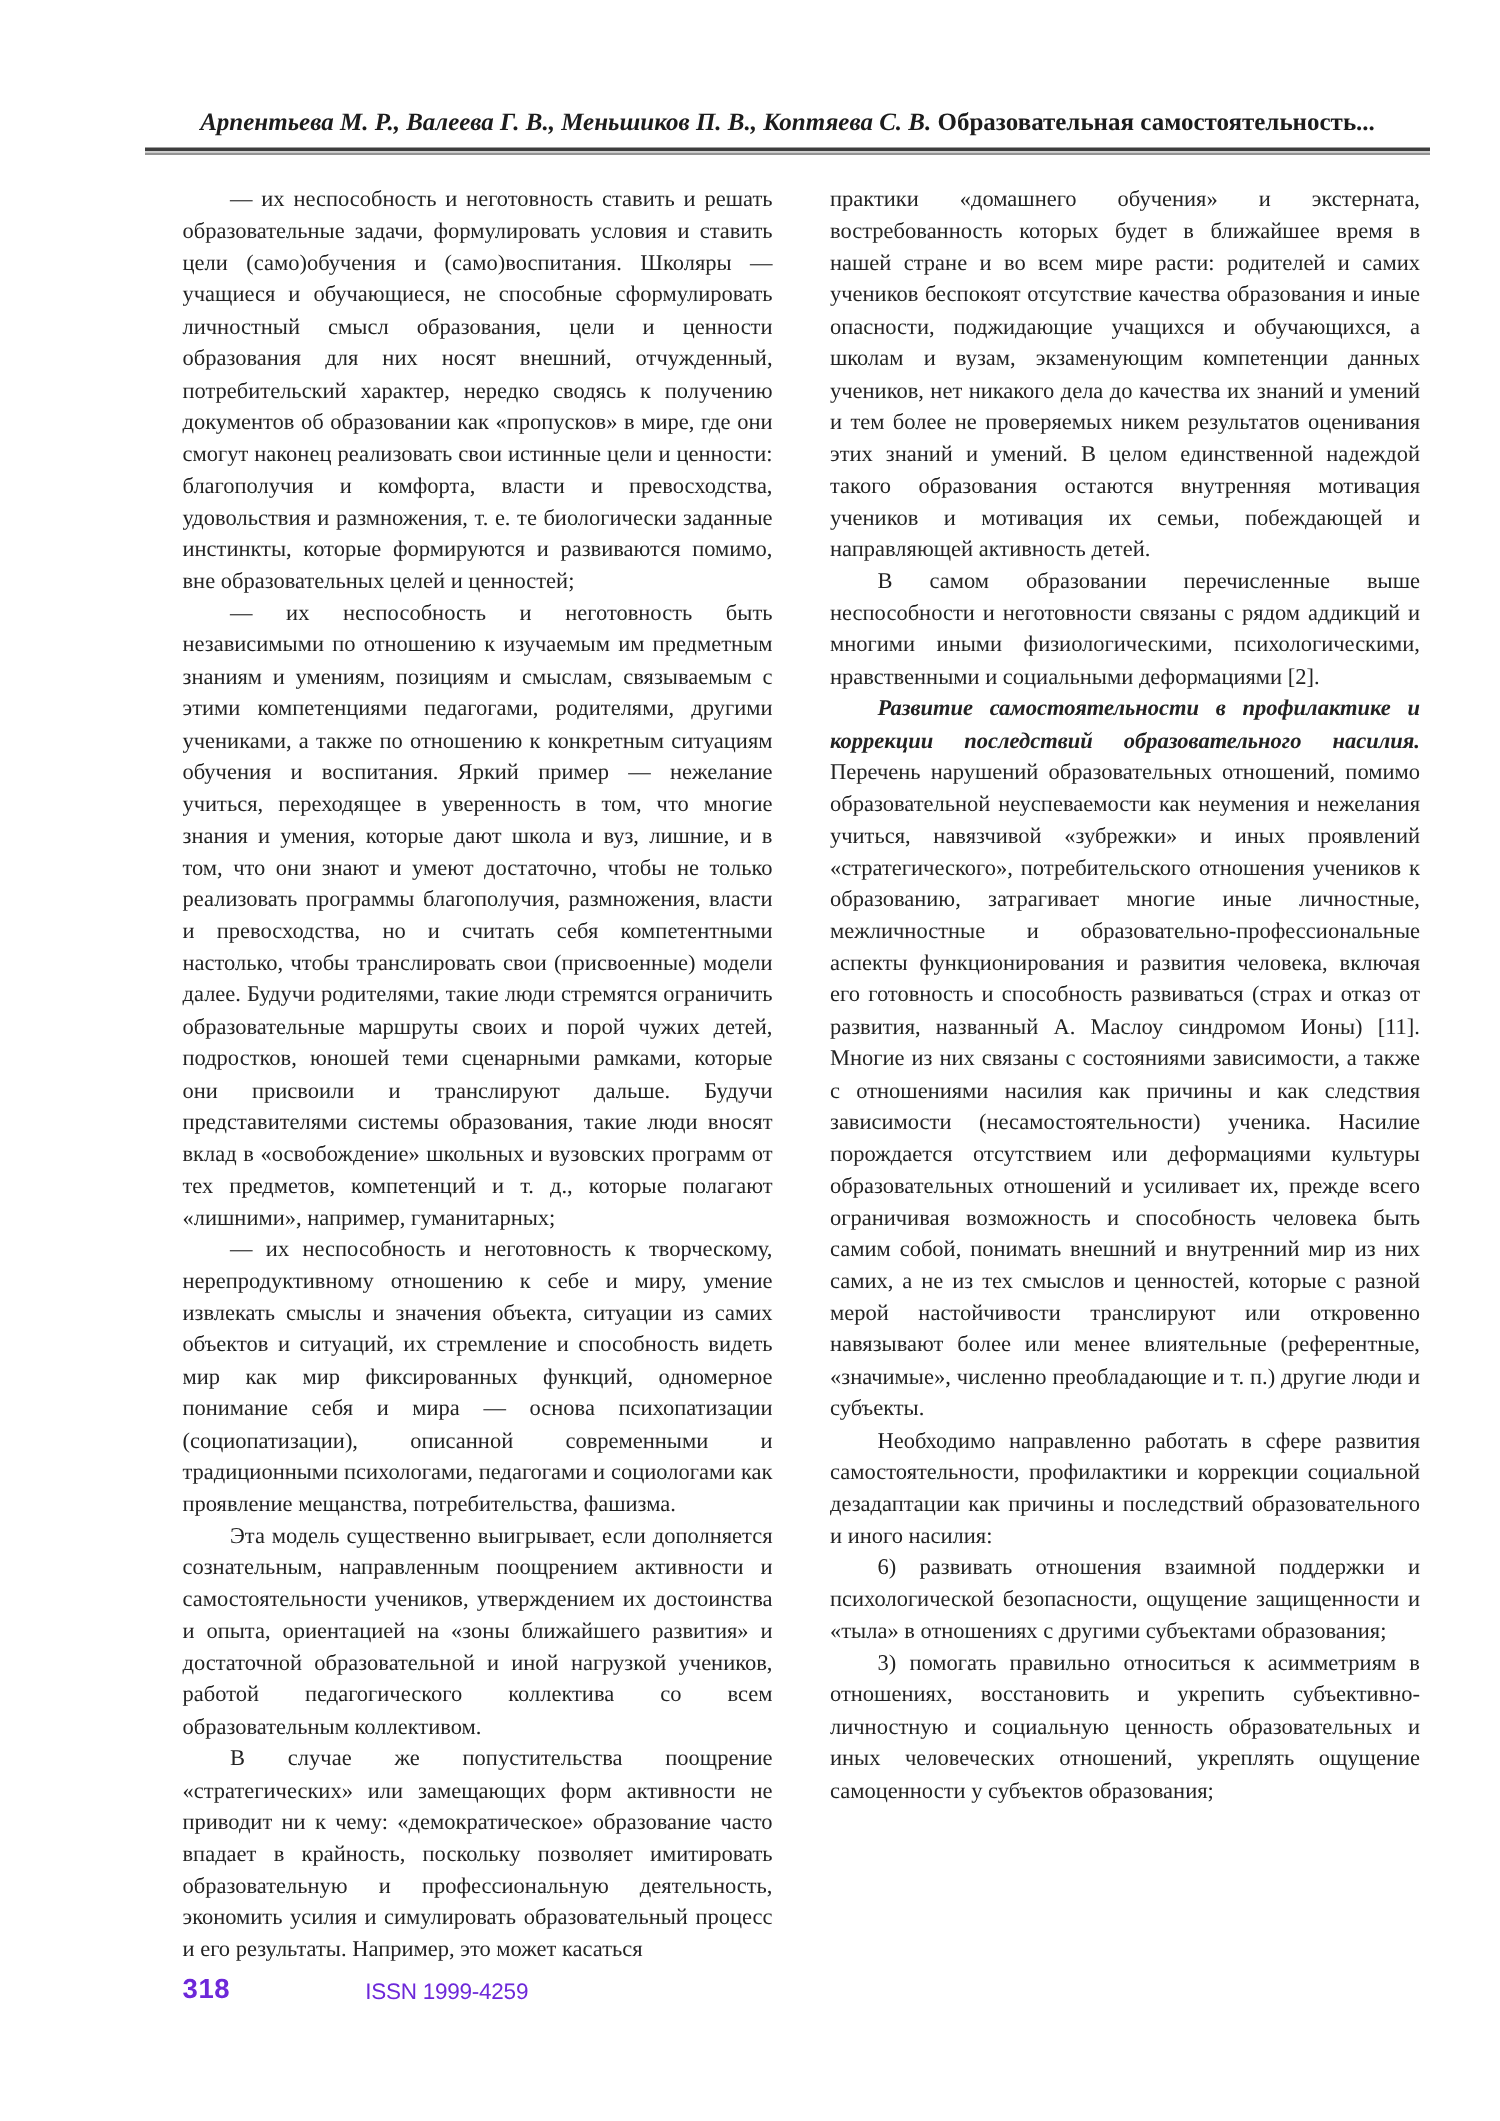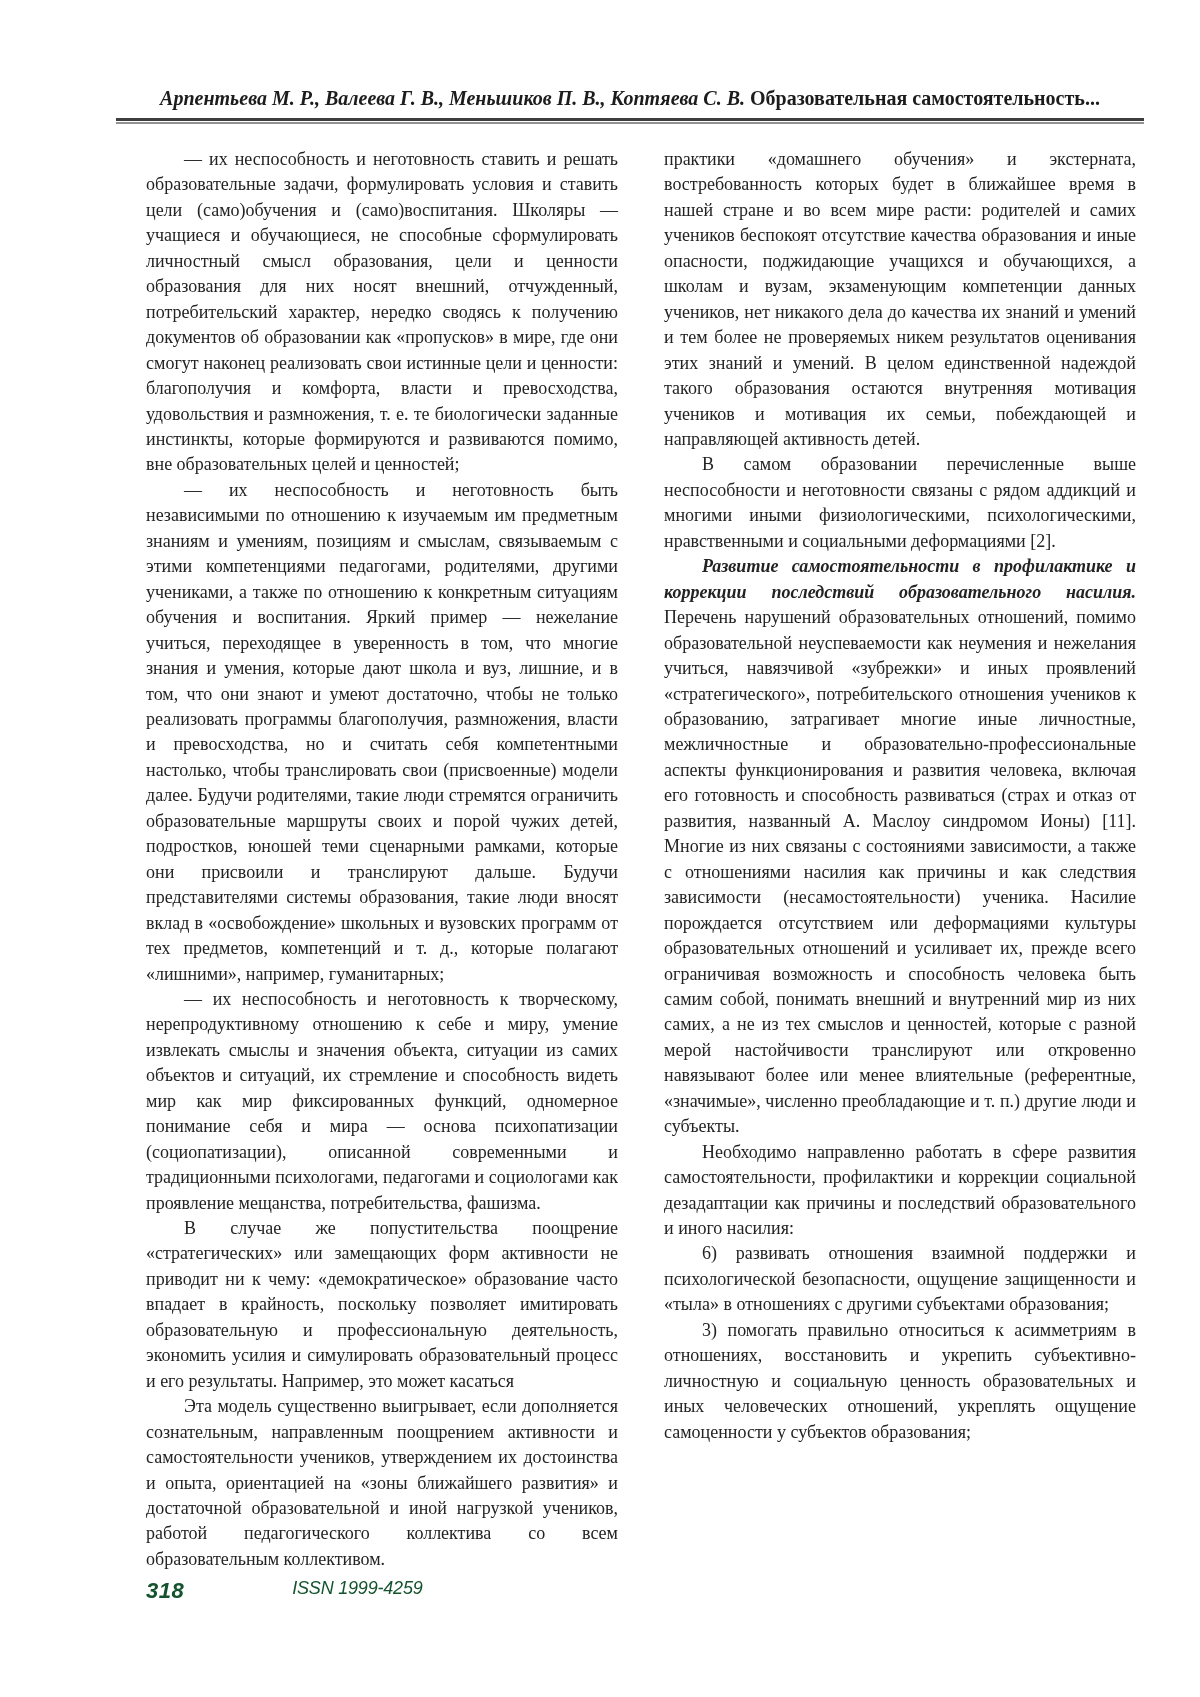--- a/index.html
+++ b/index.html
@@ -53,24 +53,23 @@
   .col p.noindent { text-indent: 0; }
   .runin-heading { font-weight: bold; font-style: italic; }
 
   
   .page-footer {
     position: absolute;
     left: 130px;
     right: 118px;
     top: 1578px;
     display: flex;
-    align-items: flex-start;
+    align-items: flex-end;
     font-family: "Liberation Sans", sans-serif;
-    color: #14532d;
-    font-style: italic;
+    color: #6d28d9;
   }
   .page-number { font-size: 22px; font-weight: bold; letter-spacing: 0.5px; }
   .issn { margin-left: 108px; font-size: 18px; letter-spacing: -0.2px; }
   .journal-line { margin-left: auto; font-size: 18px; letter-spacing: -0.2px; }
 </style>
 </head>
 <body>
 
 <div class="page">
 
@@ -82,22 +81,22 @@
     <div class="rule-dark"></div>
     <div class="rule-light"></div>
   </header>
 
   <main class="columns">
 
     <section class="col">
       <p>— их неспособность и неготовность ставить и решать образовательные задачи, формулировать условия и ставить цели (само)обучения и (само)воспитания. Школяры — учащиеся и обучающиеся, не способные сформулировать личностный смысл образования, цели и ценности образования для них носят внешний, отчужденный, потребительский характер, нередко сводясь к получению документов об образовании как «пропусков» в мире, где они смогут наконец реализовать свои истинные цели и ценности: благополучия и комфорта, власти и превосходства, удовольствия и размножения, т. е. те биологически заданные инстинкты, которые формируются и развиваются помимо, вне образовательных целей и ценностей;</p>
       <p>— их неспособность и неготовность быть независимыми по отношению к изучаемым им предметным знаниям и умениям, позициям и смыслам, связываемым с этими компетенциями педагогами, родителями, другими учениками, а также по отношению к конкретным ситуациям обучения и воспитания. Яркий пример — нежелание учиться, переходящее в уверенность в том, что многие знания и умения, которые дают школа и вуз, лишние, и в том, что они знают и умеют достаточно, чтобы не только реализовать программы благополучия, размножения, власти и превосходства, но и считать себя компетентными настолько, чтобы транслировать свои (присвоенные) модели далее. Будучи родителями, такие люди стремятся ограничить образовательные маршруты своих и порой чужих детей, подростков, юношей теми сценарными рамками, которые они присвоили и транслируют дальше. Будучи представителями системы образования, такие люди вносят вклад в «освобождение» школьных и вузовских программ от тех предметов, компетенций и т. д., которые полагают «лишними», например, гуманитарных;</p>
       <p>— их неспособность и неготовность к творческому, нерепродуктивному отношению к себе и миру, умение извлекать смыслы и значения объекта, ситуации из самих объектов и ситуаций, их стремление и способность видеть мир как мир фиксированных функций, одномерное понимание себя и мира — основа психопатизации (социопатизации), описанной современными и традиционными психологами, педагогами и социологами как проявление мещанства, потребительства, фашизма.</p>
+      <p>Эта модель существенно выигрывает, если дополняется сознательным, направленным поощрением активности и самостоятельности учеников, утверждением их достоинства и опыта, ориентацией на «зоны ближайшего развития» и достаточной образовательной и иной нагрузкой учеников, работой педагогического коллектива со всем образовательным коллективом.</p>
       <p>В случае же попустительства поощрение «стратегических» или замещающих форм активности не приводит ни к чему: «демократическое» образование часто впадает в крайность, поскольку позволяет имитировать образовательную и профессиональную деятельность, экономить усилия и симулировать образовательный процесс и его результаты. Например, это может касаться</p>
-      <p>Эта модель существенно выигрывает, если дополняется сознательным, направленным поощрением активности и самостоятельности учеников, утверждением их достоинства и опыта, ориентацией на «зоны ближайшего развития» и достаточной образовательной и иной нагрузкой учеников, работой педагогического коллектива со всем образовательным коллективом.</p>
     </section>
 
     <section class="col">
       <p class="noindent">практики «домашнего обучения» и экстерната, востребованность которых будет в ближайшее время в нашей стране и во всем мире расти: родителей и самих учеников беспокоят отсутствие качества образования и иные опасности, поджидающие учащихся и обучающихся, а школам и вузам, экзаменующим компетенции данных учеников, нет никакого дела до качества их знаний и умений и тем более не проверяемых никем результатов оценивания этих знаний и умений. В целом единственной надеждой такого образования остаются внутренняя мотивация учеников и мотивация их семьи, побеждающей и направляющей активность детей.</p>
       <p>В самом образовании перечисленные выше неспособности и неготовности связаны с рядом аддикций и многими иными физиологическими, психологическими, нравственными и социальными деформациями [2].</p>
       <p><span class="runin-heading">Развитие самостоятельности в профилактике и коррекции последствий образовательного насилия.</span> <span>Перечень нарушений образовательных отношений, помимо образовательной неуспеваемости как неумения и нежелания учиться, навязчивой «зубрежки» и иных проявлений «стратегического», потребительского отношения учеников к образованию, затрагивает многие иные личностные, межличностные и образовательно-профессиональные аспекты функционирования и развития человека, включая его готовность и способность развиваться (страх и отказ от развития, названный А. Маслоу синдромом Ионы) [11]. Многие из них связаны с состояниями зависимости, а также с отношениями насилия как причины и как следствия зависимости (несамостоятельности) ученика. Насилие порождается отсутствием или деформациями культуры образовательных отношений и усиливает их, прежде всего ограничивая возможность и способность человека быть самим собой, понимать внешний и внутренний мир из них самих, а не из тех смыслов и ценностей, которые с разной мерой настойчивости транслируют или откровенно навязывают более или менее влиятельные (референтные, «значимые», численно преобладающие и т. п.) другие люди и субъекты.</span></p>
       <p>Необходимо направленно работать в сфере развития самостоятельности, профилактики и коррекции социальной дезадаптации как причины и последствий образовательного и иного насилия:</p>
       <p>6) развивать отношения взаимной поддержки и психологической безопасности, ощущение защищенности и «тыла» в отношениях с другими субъектами образования;</p>
       <p>3) помогать правильно относиться к асимметриям в отношениях, восстановить и укрепить субъективно-личностную и социальную ценность образовательных и иных человеческих отношений, укреплять ощущение самоценности у субъектов образования;</p>
     </section>

